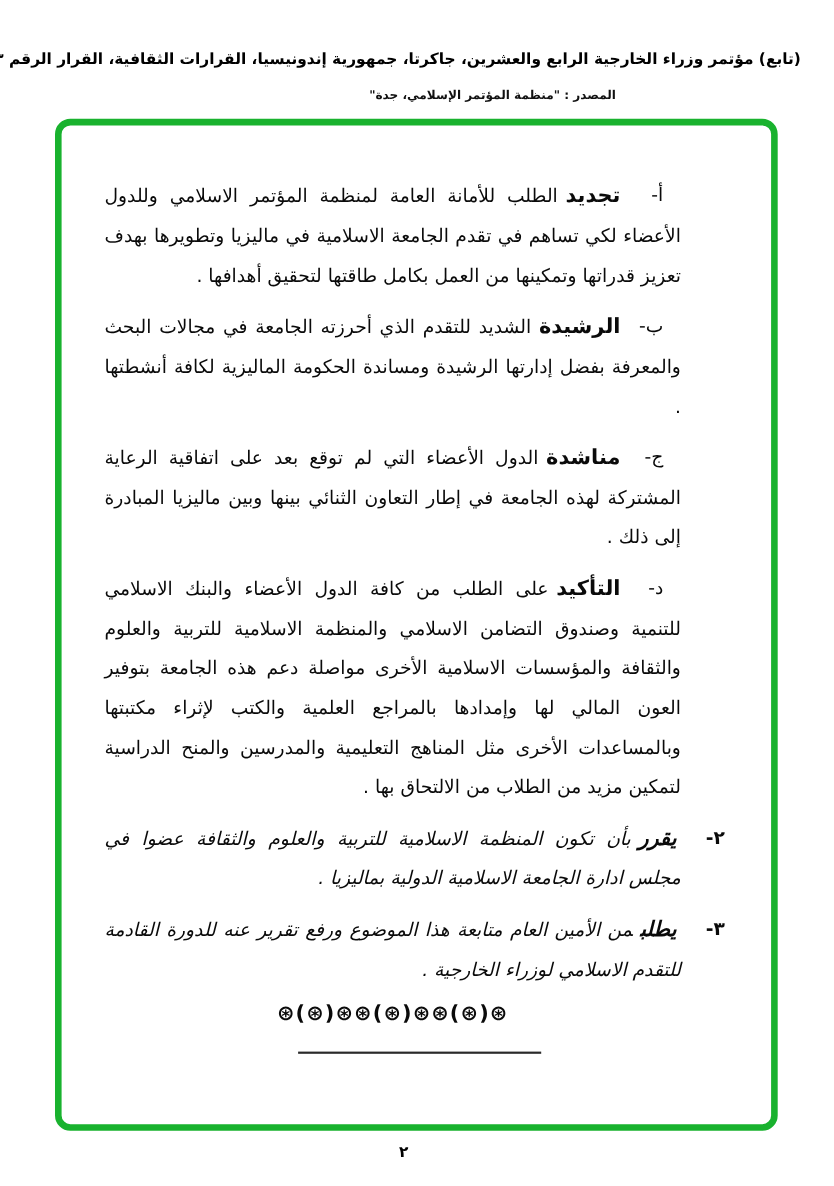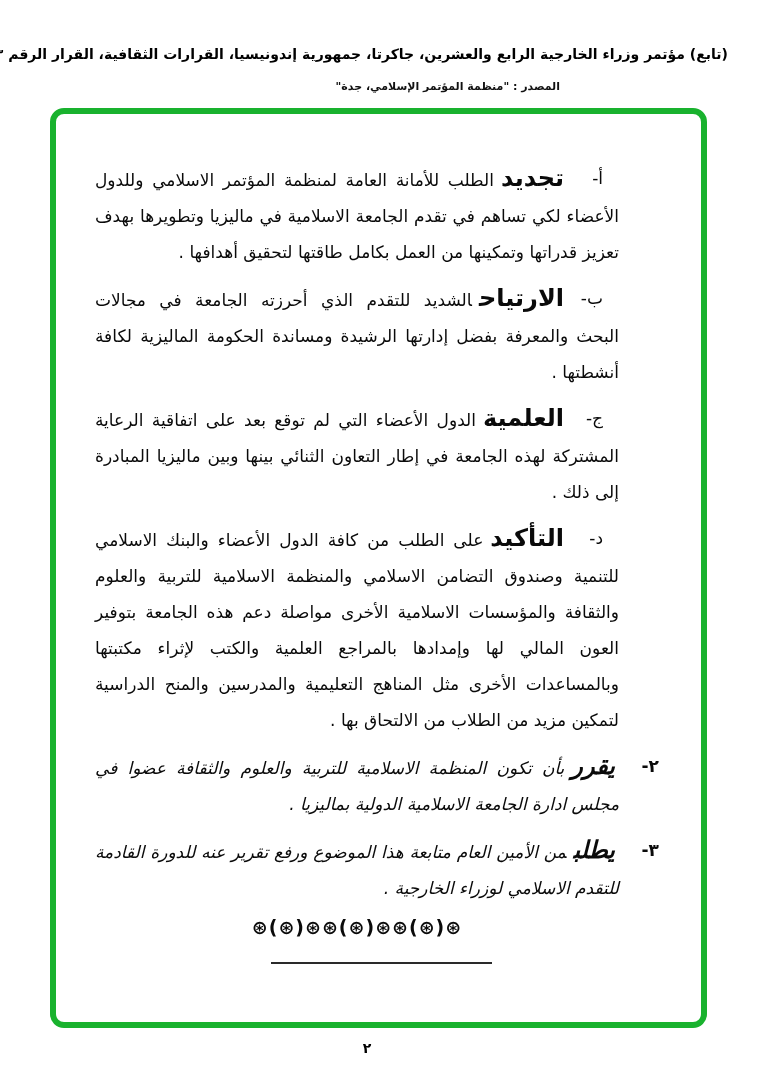--- a/index.html
+++ b/index.html
@@ -57,21 +57,21 @@
   .marker {
     position:absolute; top:0;
     line-height:36px;
     font-size:17px;
     white-space:nowrap;
   }
   .item.lettered .marker { right:16px; }
   .item.numbered .marker { right:-40px; font-weight:bold; }
   .kw {
     font-weight:bold;
-    font-size:24px;
+    font-size:19px;
     margin-left:7px;
   }
   
   .ornament {
     direction:rtl;
     text-align:center;
     font-size:19px; font-weight:bold;
     letter-spacing:1px;
     margin-top:4px;
     color:#0a0a0a;
@@ -102,26 +102,26 @@
 
   <div class="content">
 
     <div class="item lettered">
       <span class="marker">أ-</span>
       <p><b class="kw">تجديد</b><span>الطلب للأمانة العامة لمنظمة المؤتمر الاسلامي وللدول الأعضاء لكي تساهم في تقدم الجامعة الاسلامية في ماليزيا وتطويرها بهدف تعزيز قدراتها وتمكينها من العمل بكامل طاقتها لتحقيق أهدافها .</span></p>
     </div>
 
     <div class="item lettered">
       <span class="marker">ب-</span>
-      <p><b class="kw">الارتياح</b><span>الشديد للتقدم الذي أحرزته الجامعة في مجالات البحث والمعرفة بفضل إدارتها الرشيدة ومساندة الحكومة الماليزية لكافة أنشطتها .</span></p>
+      <p><b class="kw">الرشيدة</b><span>الشديد للتقدم الذي أحرزته الجامعة في مجالات البحث والمعرفة بفضل إدارتها الرشيدة ومساندة الحكومة الماليزية لكافة أنشطتها .</span></p>
     </div>
 
     <div class="item lettered">
       <span class="marker">ج-</span>
-      <p><b class="kw">العلمية</b><span>الدول الأعضاء التي لم توقع بعد على اتفاقية الرعاية المشتركة لهذه الجامعة في إطار التعاون الثنائي بينها وبين ماليزيا المبادرة إلى ذلك .</span></p>
+      <p><b class="kw">مناشدة</b><span>الدول الأعضاء التي لم توقع بعد على اتفاقية الرعاية المشتركة لهذه الجامعة في إطار التعاون الثنائي بينها وبين ماليزيا المبادرة إلى ذلك .</span></p>
     </div>
 
     <div class="item lettered">
       <span class="marker">د-</span>
       <p><b class="kw">التأكيد</b><span>على الطلب من كافة الدول الأعضاء والبنك الاسلامي للتنمية وصندوق التضامن الاسلامي والمنظمة الاسلامية للتربية والعلوم والثقافة والمؤسسات الاسلامية الأخرى مواصلة دعم هذه الجامعة بتوفير العون المالي لها وإمدادها بالمراجع العلمية والكتب لإثراء مكتبتها وبالمساعدات الأخرى مثل المناهج التعليمية والمدرسين والمنح الدراسية لتمكين مزيد من الطلاب من الالتحاق بها .</span></p>
     </div>
 
     <div class="item numbered">
       <span class="marker">٢-</span>
       <p><b class="kw">يقرر</b><span>بأن تكون المنظمة الاسلامية للتربية والعلوم والثقافة عضوا في مجلس ادارة الجامعة الاسلامية الدولية بماليزيا .</span></p>

